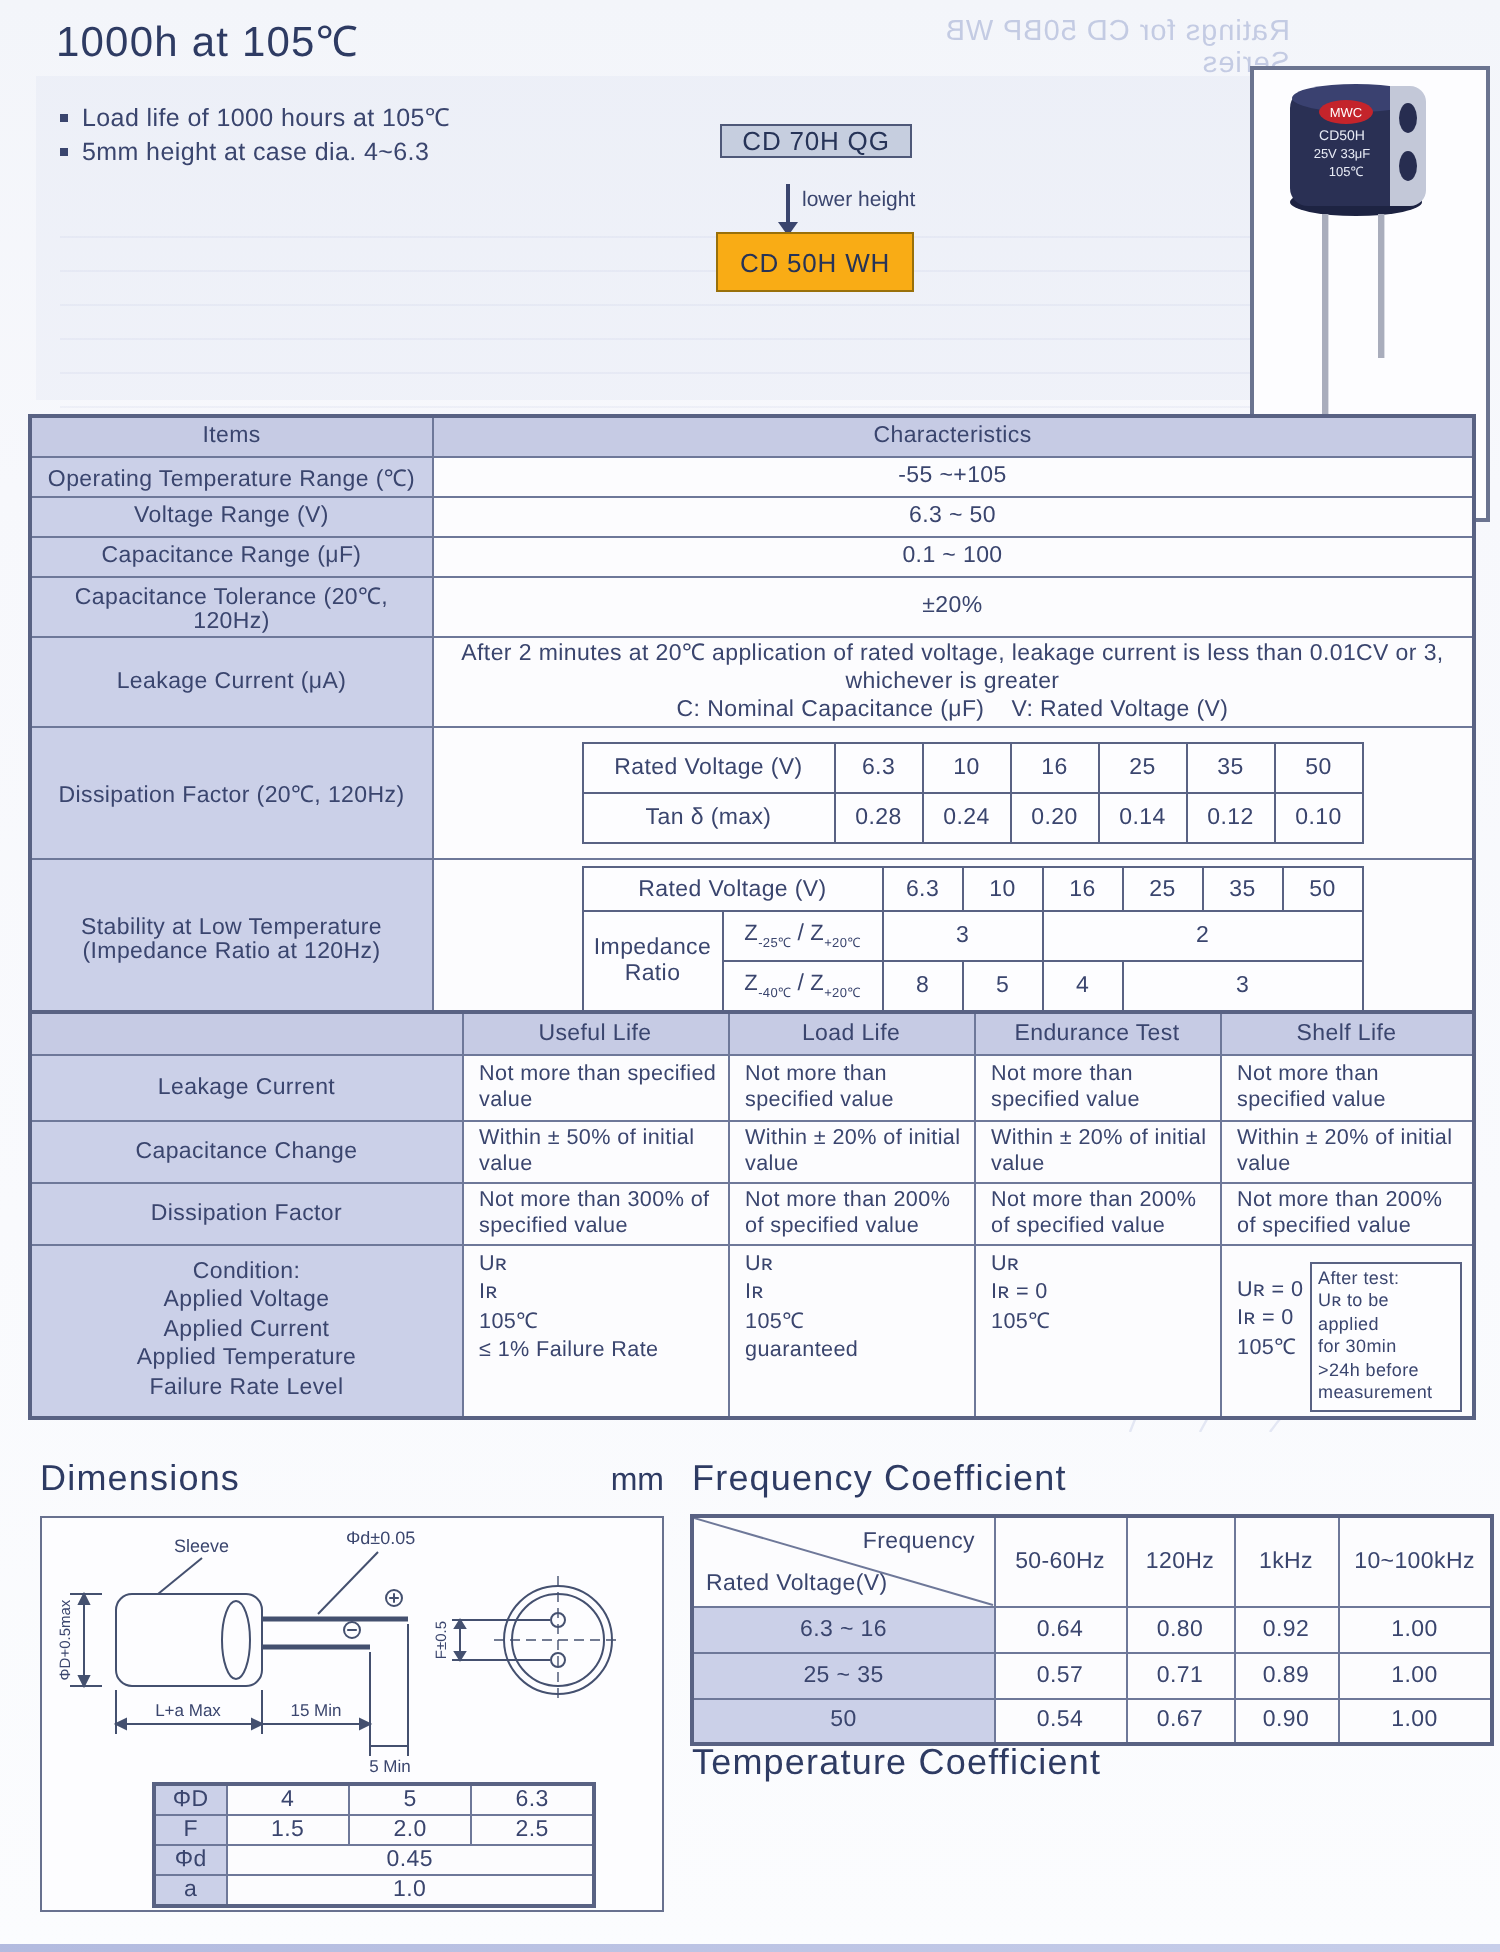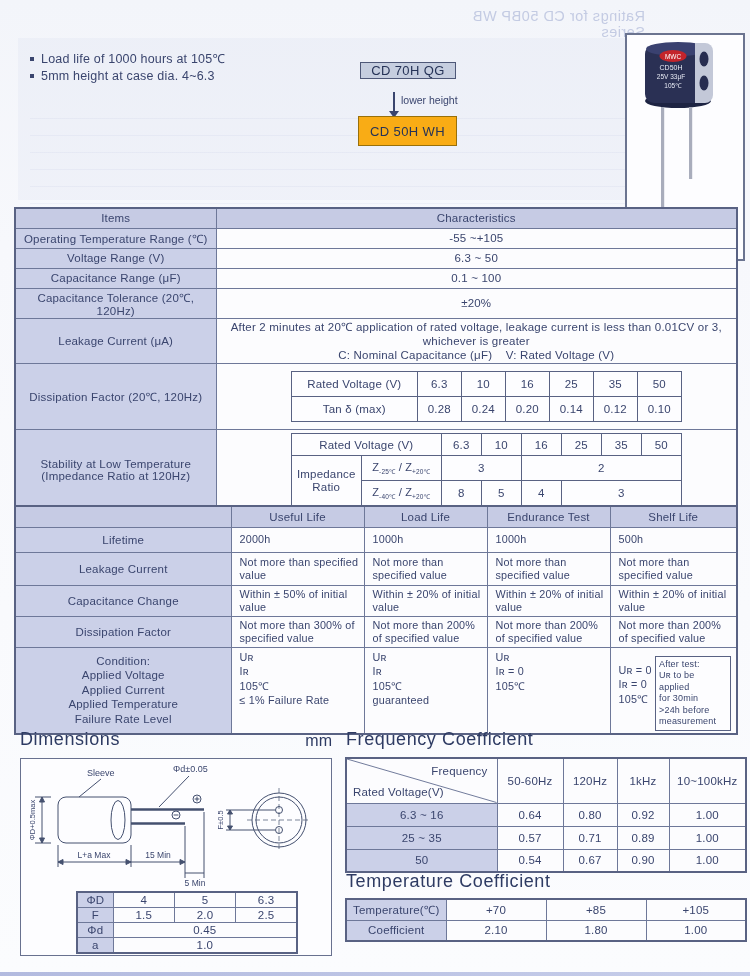--- a/index.html
+++ b/index.html
@@ -103,20 +103,21 @@
   <div class="abs ghost-rows"></div>
   <div class="abs ghost-title">Ratings for CD 50BP WB Series</div>
   <svg class="abs" style="left:555px; top:628px;" width="180" height="88">
     <g fill="none" stroke="rgba(110,130,195,.16)" stroke-width="1.2">
       <path d="M10,88 A150 150 0 0 1 160,-10"></path>
       <path d="M45,88 A115 115 0 0 1 160,25"></path>
       <path d="M80,88 A80 80 0 0 1 160,55"></path>
     </g>
   </svg>
 
+  <div class="abs page-title">1000h at 105℃</div>
   <div class="abs features">
     <div class="feature">
       <span class="sq"></span>
       <span>Load life of 1000 hours at 105℃</span>
     </div>
     <div class="feature">
       <span class="sq"></span>
       <span>5mm height at case dia. 4~6.3</span>
     </div>
   </div>
@@ -271,27 +272,20 @@
         <col style="width:123px">
         <col style="width:127px">
       </colgroup>
     <tbody>
         <tr class="hdr" style="height:21px">
       <td></td>
       <td>Useful Life</td>
       <td>Load Life</td>
       <td>Endurance Test</td>
       <td>Shelf Life</td>
-    </tr>
-    <tr style="height:25px">
-      <td class="lbl">Lifetime</td>
-      <td class="data">2000h</td>
-      <td class="data">1000h</td>
-      <td class="data">1000h</td>
-      <td class="data">500h</td>
     </tr>
     <tr style="height:33px">
       <td class="lbl">Leakage Current</td>
       <td class="data">Not more than specified value</td>
       <td class="data">Not more than specified value</td>
       <td class="data">Not more than specified value</td>
       <td class="data">Not more than specified value</td>
     </tr>
     <tr style="height:28px">
       <td class="lbl">Capacitance Change</td>
@@ -481,37 +475,15 @@
       <td class="lbl">50</td>
       <td>0.54</td>
       <td>0.67</td>
       <td>0.90</td>
       <td>1.00</td>
     </tr>
   </tbody>
     </table>
 
   <div class="abs sec-title temp-title">Temperature Coefficient</div>
-  <table class="sheet temp-table abs">
-    <colgroup>
-        <col style="width:100px">
-        <col style="width:100px">
-        <col style="width:100px">
-        <col style="width:100px">
-      </colgroup>
-    <tbody>
-        <tr>
-      <td class="lbl">Temperature(℃)</td>
-      <td>+70</td>
-      <td>+85</td>
-      <td>+105</td>
-    </tr>
-    <tr>
-      <td class="lbl">Coefficient</td>
-      <td>2.10</td>
-      <td>1.80</td>
-      <td>1.00</td>
-    </tr>
-  </tbody>
-    </table>
 
   <div class="abs bottom-edge"></div>
 </div>
 
 </body></html>

